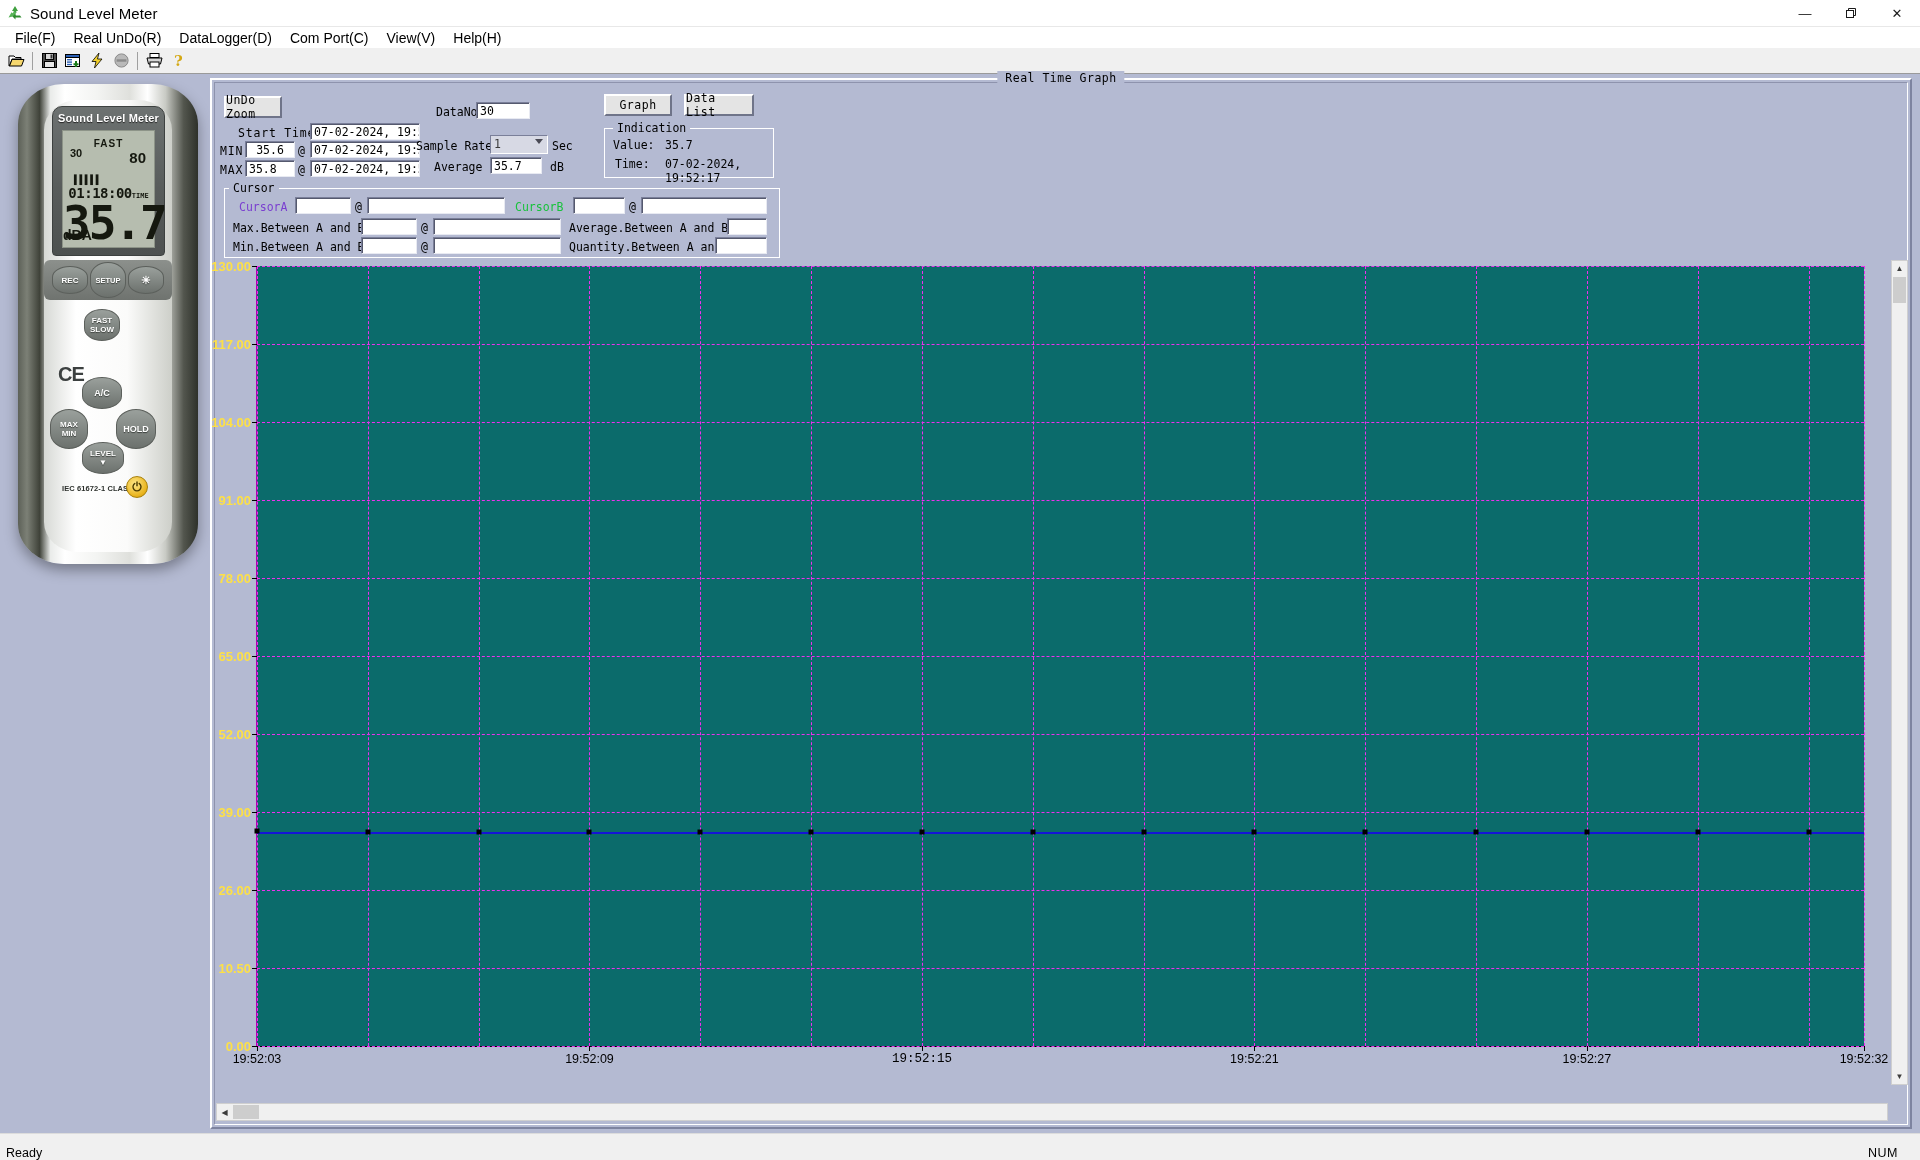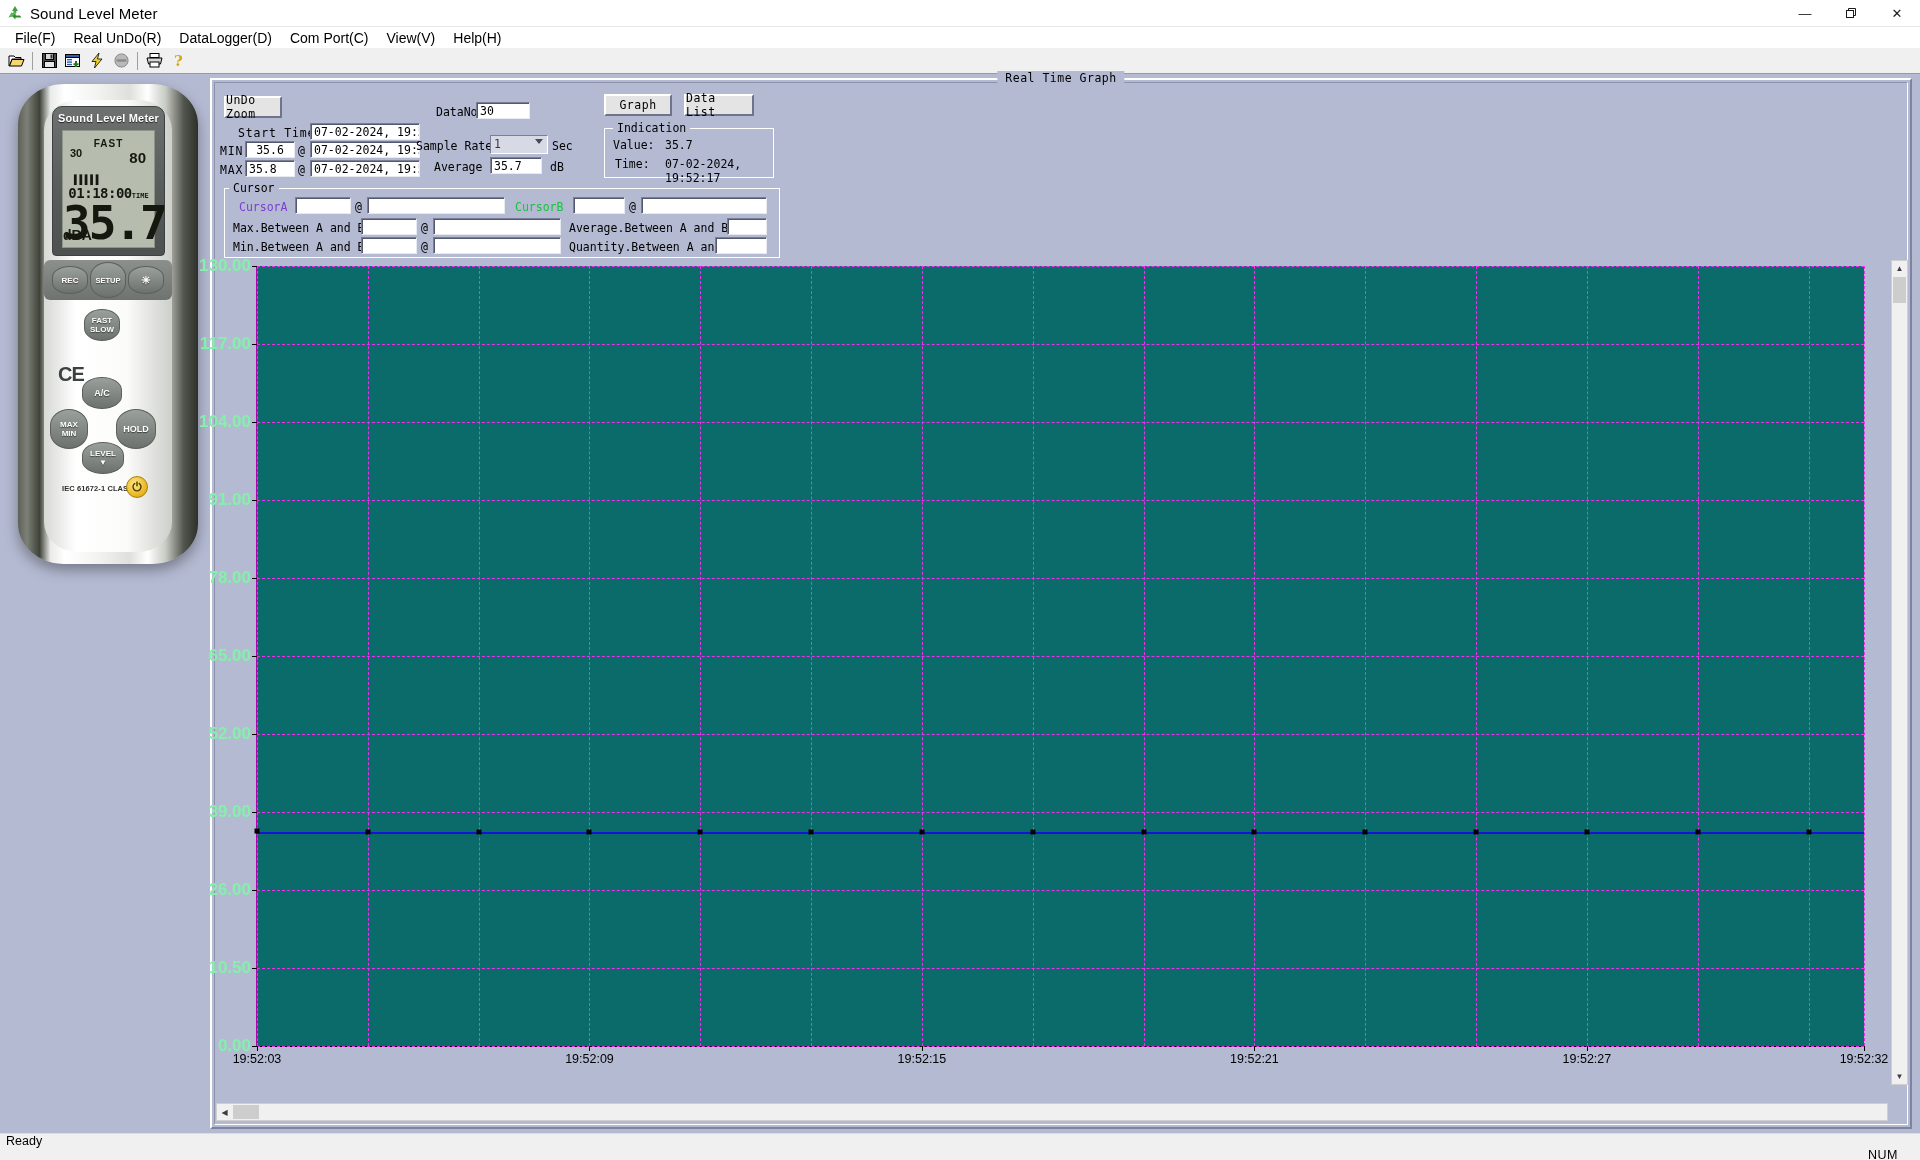--- a/index.html
+++ b/index.html
@@ -197,22 +197,22 @@
     position:absolute; left:40px; top:6px; right:24px; bottom:38px;
     background:#0b6b6b;
     border-left:1px solid #b000b0; border-bottom:1px solid #000;
   }
   .ygrid{ position:absolute; left:0; right:0; height:0;
           border-top:1px dashed #ee2fee; }
   .xgrid{ position:absolute; top:0; bottom:0; width:0;
           border-left:1px dashed #ee2fee; }
   .ylab{
     position:absolute; right:100%; margin-right:6px; transform:translateY(-50%);
-    font-family:"Liberation Sans", sans-serif; font-size:17px; font-weight:bold;
-    color:#86efac; white-space:nowrap;text-align:center;
+    font-family:"Liberation Sans", sans-serif; font-size:13px; font-weight:bold;
+    color:#fde047; white-space:nowrap;text-align:center;
   }
   .ytick{ position:absolute; left:-5px; width:5px; height:0; border-top:1px solid #000;}
   .xlab{
     position:absolute; top:100%; margin-top:6px; transform:translateX(-50%);
     font-family:"Liberation Sans", sans-serif; font-size:12.5px;
     color:#000; white-space:nowrap;
   }
   .xtick{ position:absolute; bottom:-5px; height:5px; width:0; border-left:1px solid #000;}
   #series-line{ position:absolute; left:0; right:0; height:0; border-top:2px solid #1414d6; }
   .dot{ position:absolute; width:5px;height:5px;background:#000; transform:translate(-50%,-50%); }
@@ -230,21 +230,21 @@
   #hscroll{
     position:absolute; left:4px; right:22px; bottom:6px; height:18px;
     background:#f0f0f0; border:1px solid #cfcfcf; display:flex; align-items:center;
   }
   #hthumb{ width:26px;height:14px;background:#cdcdcd;margin-left:1px; }
 
   
   #statusbar{
     position:absolute; left:0; right:0; bottom:0; height:27px;
     background:#f0f0f0; border-top:1px solid #dcdcdc;
-    display:flex; align-items:flex-start; font-size:12.5px; color:#000;flex-direction:column;
+    display:flex; align-items:flex-end; font-size:12.5px; color:#000;
   }
   #status-text{ margin-left:6px; }
   #status-num{ margin-left:auto; margin-right:22px; letter-spacing:.5px;}
 </style>
 </head>
 <body>
 
 <div id="titlebar">
   <span id="app-icon">
     <svg width="16" height="16" viewBox="0 0 16 16">
@@ -513,21 +513,21 @@
             <div class="ylab" style="top: 10%; margin-left: 20px;">117.00</div>
             <div class="ytick" style="top: 0%;"></div>
             <div class="ylab" style="top: 0%;">130.00</div>
           </div>
         <div id="xaxis">
             <div class="xtick" style="left: 0%;"></div>
             <div class="xlab" style="left: 0%;">19:52:03</div>
             <div class="xtick" style="left: 20.6897%;"></div>
             <div class="xlab" style="left: 20.6897%;">19:52:09</div>
             <div class="xtick" style="left: 41.3793%;"></div>
-            <div class="xlab" style="left: 41.3793%;">19:52:15</div>
+            <div class="xlab" style="left: 41.3793%; font-family: Liberation Mono, monospace;">19:52:15</div>
             <div class="xtick" style="left: 62.069%;"></div>
             <div class="xlab" style="left: 62.069%;">19:52:21</div>
             <div class="xtick" style="left: 82.7586%;"></div>
             <div class="xlab" style="left: 82.7586%;">19:52:27</div>
             <div class="xtick" style="left: 100%;"></div>
             <div class="xlab" style="left: 100%;">19:52:32</div>
           </div>
         <div id="series-layer">
             <div id="series-line" style="top: 72.5385%;"></div>
             <div class="dot" style="left: 0%; top: 72.4615%;"></div>

